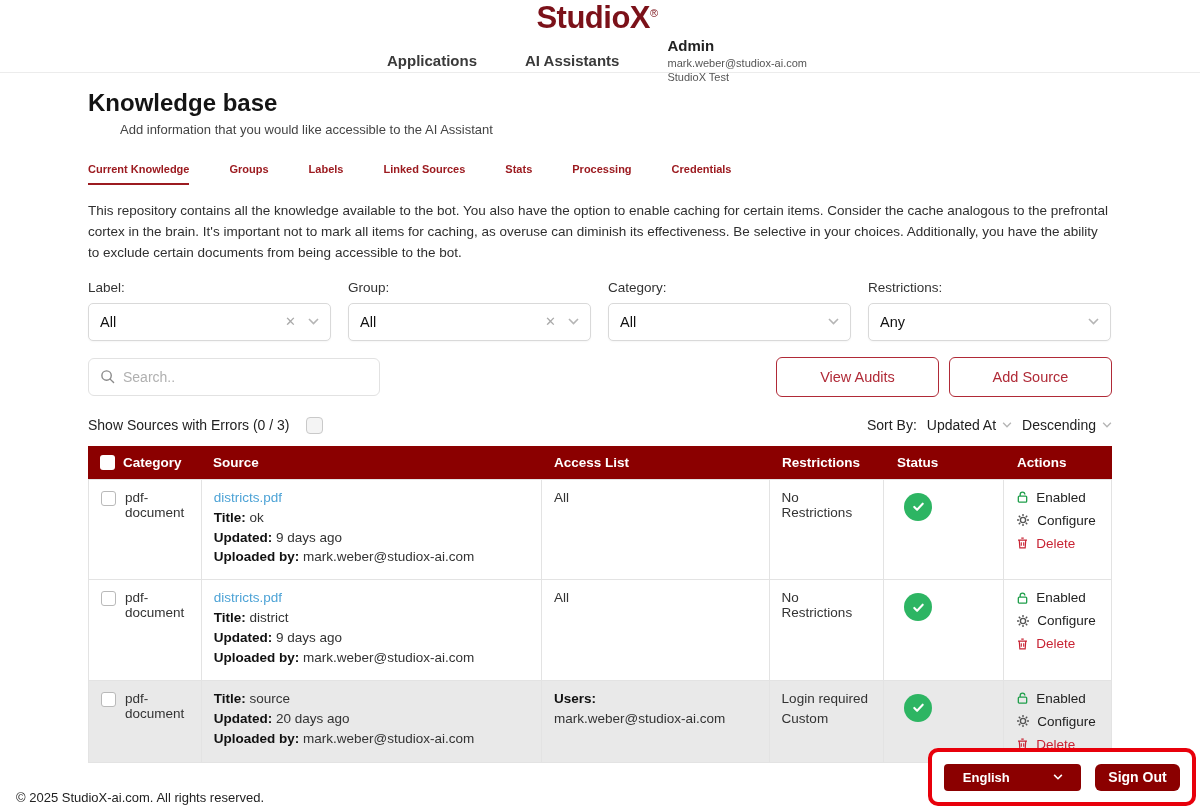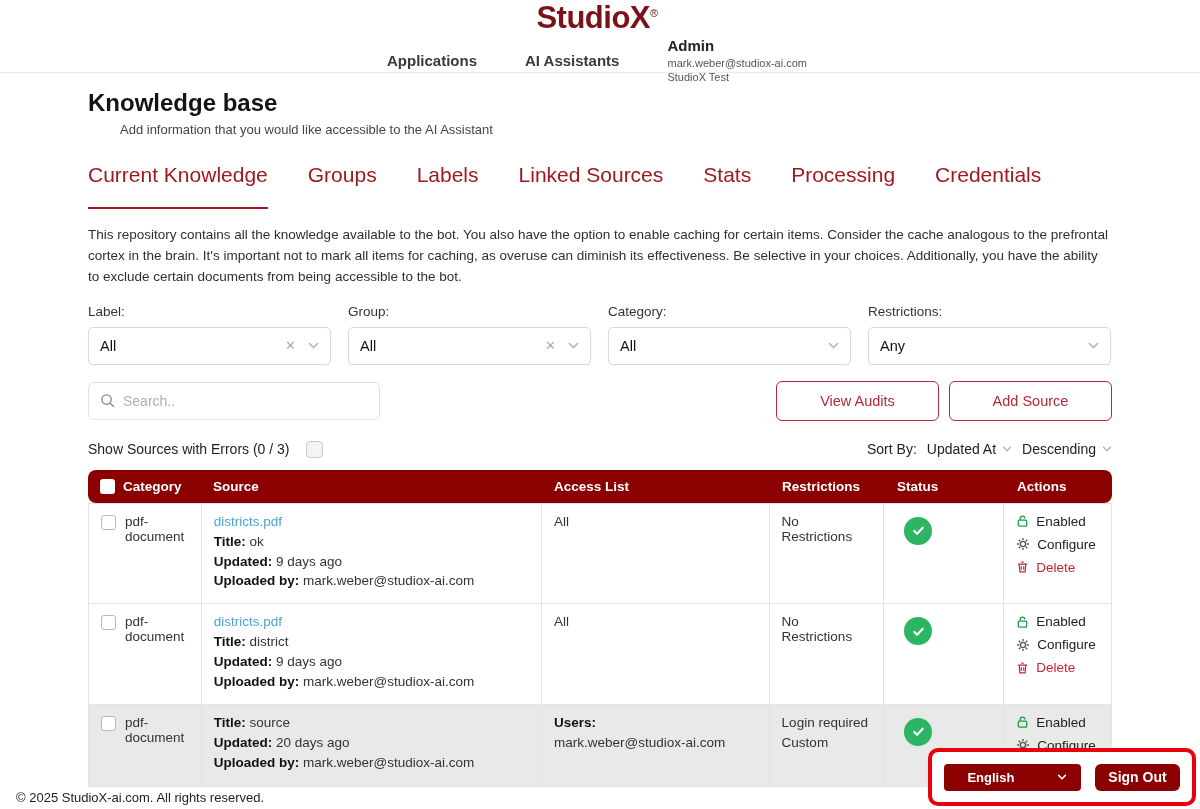--- a/index.html
+++ b/index.html
@@ -16,21 +16,21 @@
   .userblock { line-height: 1.3; cursor: pointer; }
   .userblock .uname { font-size: 15px; font-weight: 700; color: #222; }
   .userblock .uemail, .userblock .uorg { font-size: 11px; color: #555; }
 
   
   .main { margin: 0 88px; width: 1024px; }
   h1 { font-size: 24px; font-weight: 800; color: #141414; margin: 16px 0 5px; }
   .subtitle { font-size: 13px; color: #444; margin-left: 32px; }
 
   .tabs { margin-top: 26px; display: flex; gap: 40px; }
-  .tab { font-size: 21px; font-weight: 400; color: #9c1b20; padding-bottom: 20px; cursor: pointer; white-space: nowrap; }
+  .tab { font-size: 11px; font-weight: 700; color: #9c1b20; padding-bottom: 8px; cursor: pointer; white-space: nowrap; }
   .tab.active { border-bottom: 2.5px solid #9c1b20; }
 
   .desc { margin-top: 16px; font-size: 13.5px; line-height: 1.55; color: #2f2f2f; }
 
   .filters { margin-top: 16px; display: flex; gap: 17px; }
   .filter { width: 243px; }
   .filter .flabel { font-size: 13.5px; color: #333; display: block; margin-bottom: 8px; }
   .selectbox { height: 38px; border: 1px solid #d9d9d9; border-radius: 5px; display: flex; align-items: center;
                padding: 0 11px; font-size: 14.5px; color: #111; background: #fff; cursor: pointer;
                box-shadow: 0 1px 2px rgba(0,0,0,.04); }
@@ -51,21 +51,21 @@
   .errors-row { margin-top: 20px; display: flex; justify-content: space-between; align-items: center;
                 font-size: 14px; color: #222; }
   .errors-left { display: flex; align-items: center; gap: 16px; }
   .chk { width: 17px; height: 17px; border: 1px solid #c9c9c9; border-radius: 4px; background: #f4f4f4; cursor: pointer; }
   .sort-right { display: flex; align-items: center; gap: 10px; }
   .sort-sel { display: flex; align-items: center; gap: 6px; cursor: pointer; color: #222; }
 
   
   .ktable { margin-top: 12px; border-bottom: 1px solid #e3e3e3; }
   .thead { display: flex; background: #8b0000; color: #fff; font-weight: 700; font-size: 13.5px;
-           height: 33px; align-items: center; border-radius: 8px; }
+           height: 33px; align-items: center; }
   .thead .tcell { display: flex; align-items: center; gap: 8px; }
   .hchk { width: 15px; height: 15px; background: #fff; border-radius: 3px; cursor: pointer; }
   .tcell { padding: 0 12px; }
   .w1 { width: 113px; } .w2 { width: 341px; } .w3 { width: 228px; }
   .w4 { width: 115px; } .w5 { width: 120px; } .w6 { width: 107px; }
   .trow { display: flex; border: 1px solid #e3e3e3; border-bottom: none; background: #fff; min-height: 81px; }
   .trow.alt { background: #e9e9e9; }
   .trow .tcell { padding: 10px 12px; border-right: 1px solid #e3e3e3; font-size: 13.5px; color: #333; }
   .trow .tcell:last-child { border-right: none; }
   .cat-cell { display: flex; align-items: flex-start; gap: 9px; }
@@ -79,21 +79,21 @@
   .acts { display: flex; flex-direction: column; gap: 8px; }
   .act { display: flex; align-items: center; gap: 7px; color: #222; cursor: pointer; white-space: nowrap; }
   .act.delete { color: #c82333; }
 
   
   .footer-copy { position: absolute; left: 16px; bottom: 4px; font-size: 13px; color: #222; }
   .annotation { position: absolute; right: 4px; bottom: 3px; width: 268px; height: 58px;
                 border: 4px solid #e8000b; border-radius: 10px; background: #fff;
                 display: flex; align-items: center; justify-content: center; gap: 14px; }
   .lang-select { background: #8b0000; color: #fff; height: 27px; width: 137px; border-radius: 4px;
-                 display: flex; align-items: center; justify-content: flex-end; padding: 0 14px;
+                 display: flex; align-items: center; justify-content: center; padding: 0 14px;
                  font-size: 13px; font-weight: 700; cursor: pointer; gap: 43px; }
   .signout { background: #8b0000; color: #fff; height: 27px; padding: 0 13px; border-radius: 6px;
              font-weight: 700; font-size: 14px; display: flex; align-items: center; cursor: pointer; }
 
   svg { display: block; }
 </style>
 </head>
 <body>
 
 <div class="page">

